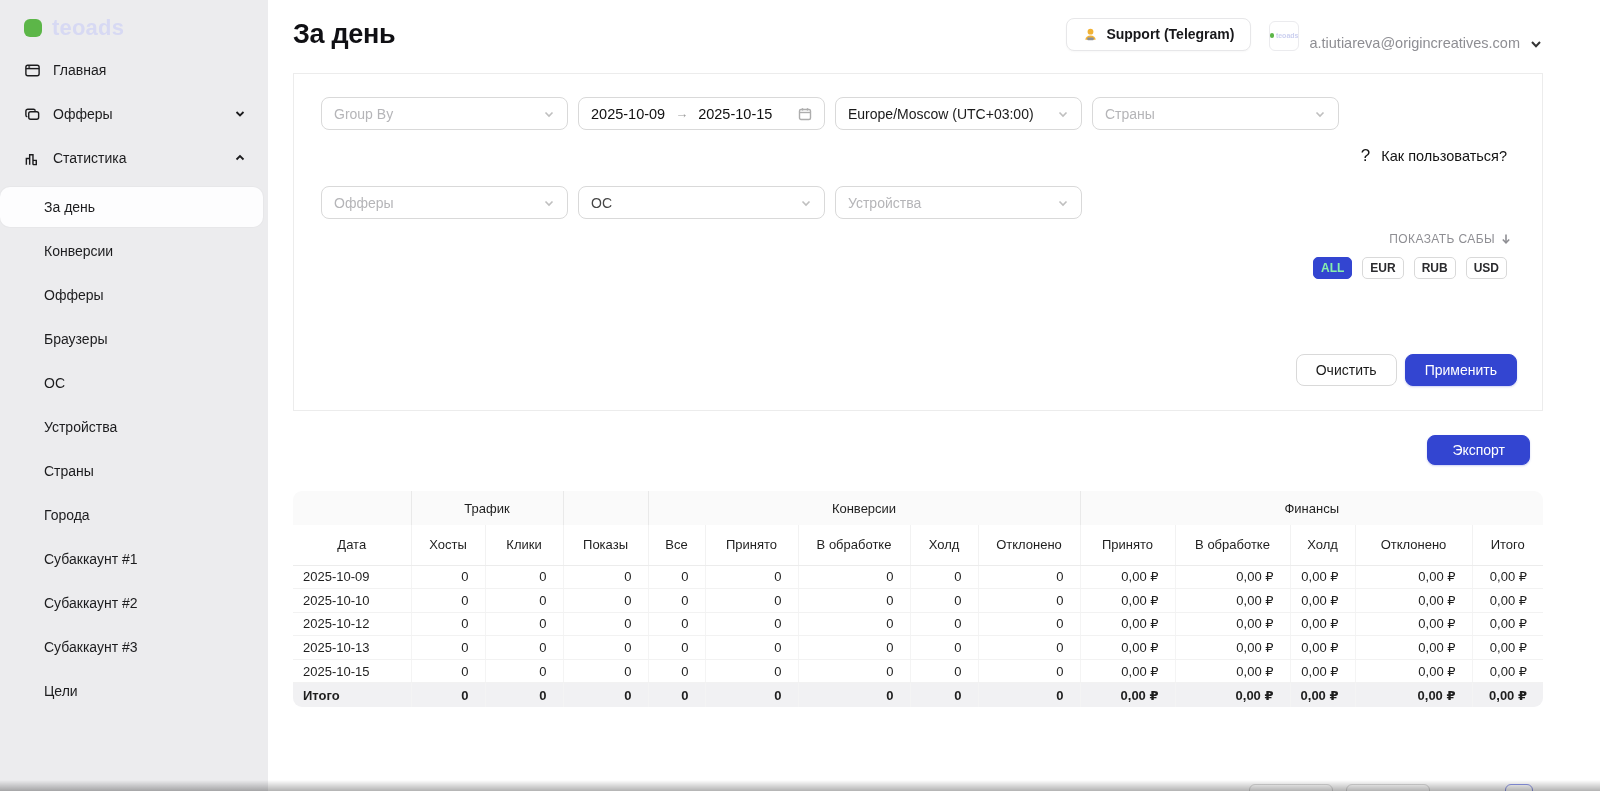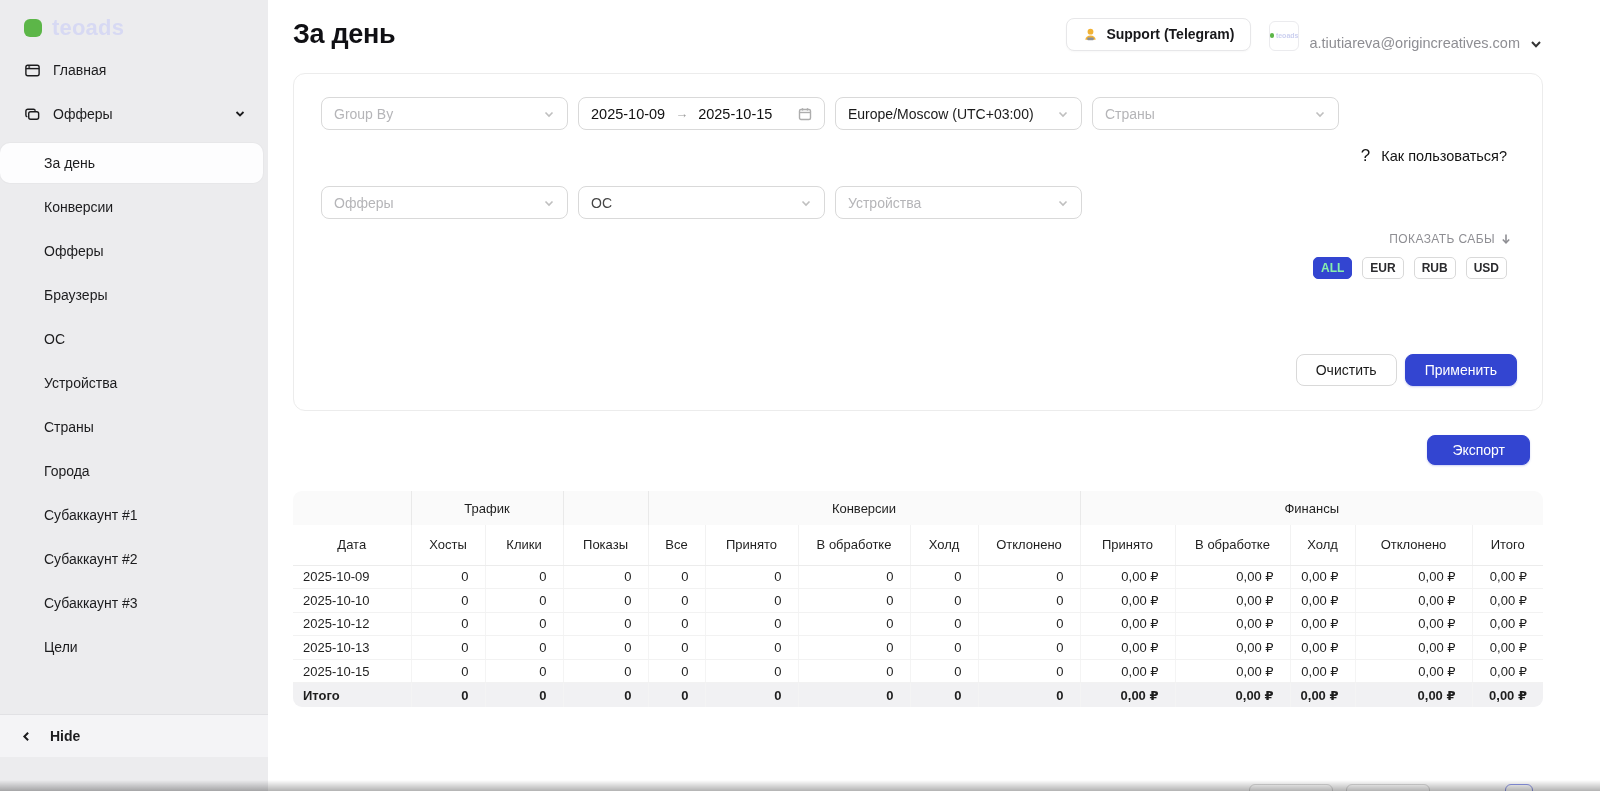--- a/index.html
+++ b/index.html
@@ -29,21 +29,21 @@
   .page-title { font-size:27px; font-weight:700; color:#101014; letter-spacing:-.3px; }
   .top-right { margin-left:auto; display:flex; align-items:flex-end; }
   .support-btn { display:flex; align-items:center; gap:8px; height:33px; padding:0 16px; background:#fff; border:1px solid #e7e7e9; border-radius:8px; font-size:14px; font-weight:600; color:#18181b; cursor:pointer; box-shadow:0 1px 2px rgba(0,0,0,.03); }
   .avatar { width:30px; height:30px; margin-left:18px; background:#fff; border:1px solid #ebebee; border-radius:6px; display:flex; align-items:center; justify-content:center; gap:2px; overflow:hidden; }
   .avatar .d { width:5px; height:5px; border-radius:2px; background:#5cb648; }
   .avatar .t { font-size:7px; font-weight:700; color:#ccd0f0; }
   .user-email { margin-left:10px; font-size:14.5px; color:#8e8e93; }
   .user-chev { margin-left:9px; width:14px; height:14px; stroke:#333; fill:none; stroke-width:2; cursor:pointer; }
 
   
-  .filter-card { margin-top:19px; height:338px; border:1px solid #ececec; border-radius:12px; position:relative; padding:23px 0 0 27px; background:#fff; }
+  .filter-card { margin-top:19px; height:338px; border:1px solid #ececec; border-radius:0; position:relative; padding:23px 0 0 27px; background:#fff; }
   .f-row { display:flex; gap:10px; }
   .f-row + .f-row { margin-top:56px; }
   .sel { width:247px; height:33px; border:1px solid #d9d9d9; border-radius:8px; background:#fff; display:flex; align-items:center; padding:0 12px; font-size:14px; cursor:pointer; }
   .sel .ph { color:#b5b5b8; }
   .sel .val { color:#1a1a1a; }
   .sel .val-dim { color:#454545; }
   .sel .carr { margin-left:auto; width:12px; height:12px; stroke:#bfbfbf; fill:none; stroke-width:1.6; }
   .daterange { gap:0; }
   .daterange .dt { color:#111; font-size:14.5px; }
   .daterange .arrow { color:#9b9b9b; margin:0 10px; font-size:13px; }
@@ -102,20 +102,29 @@
     <div class="nav-item">
       <svg class="mi" viewBox="0 0 18 18">
           <rect x="5" y="6" width="10.5" height="8" rx="2"></rect>
           <path d="M3.5 11.5 A2 2 0 0 1 2 9.5 V5.5 A2 2 0 0 1 4 3.5 H10 A2 2 0 0 1 12 5"></path>
         </svg>
       <span class="lbl">Офферы</span>
       <svg class="chev" viewBox="0 0 12 12">
           <polyline points="2.5,4 6,7.5 9.5,4"></polyline>
         </svg>
     </div>
+    <div class="nav-item">
+      <svg class="mi" viewBox="0 0 18 18">
+          <path d="M2.5 15.5 V9 h3.5 v6.5 M6 15.5 V5 h3.5 v10.5 M9.5 15.5 h3.5 V11 h-3.5"></path>
+        </svg>
+      <span class="lbl">Статистика</span>
+      <svg class="chev" viewBox="0 0 12 12">
+          <polyline points="2.5,7.5 6,4 9.5,7.5"></polyline>
+        </svg>
+    </div>
 
     <div class="submenu">
       <div class="sub-item active">
           <span>За день</span>
         </div>
       <div class="sub-item">
           <span>Конверсии</span>
         </div>
       <div class="sub-item">
           <span>Офферы</span>
@@ -142,26 +151,20 @@
           <span>Субаккаунт #2</span>
         </div>
       <div class="sub-item">
           <span>Субаккаунт #3</span>
         </div>
       <div class="sub-item">
           <span>Цели</span>
         </div>
     </div>
 
-    <div class="hide-bar">
-      <svg viewBox="0 0 12 12">
-          <polyline points="7.5,2.5 4,6 7.5,9.5"></polyline>
-        </svg>
-      <span>Hide</span>
-    </div>
     <div class="sidebar-footer"></div>
   </aside>
 
   <main class="main">
 
     <div class="top-row">
       <h1 class="page-title">За день</h1>
       <div class="top-right">
         <button class="support-btn">
           <svg width="15" height="15" viewBox="0 0 16 16">

